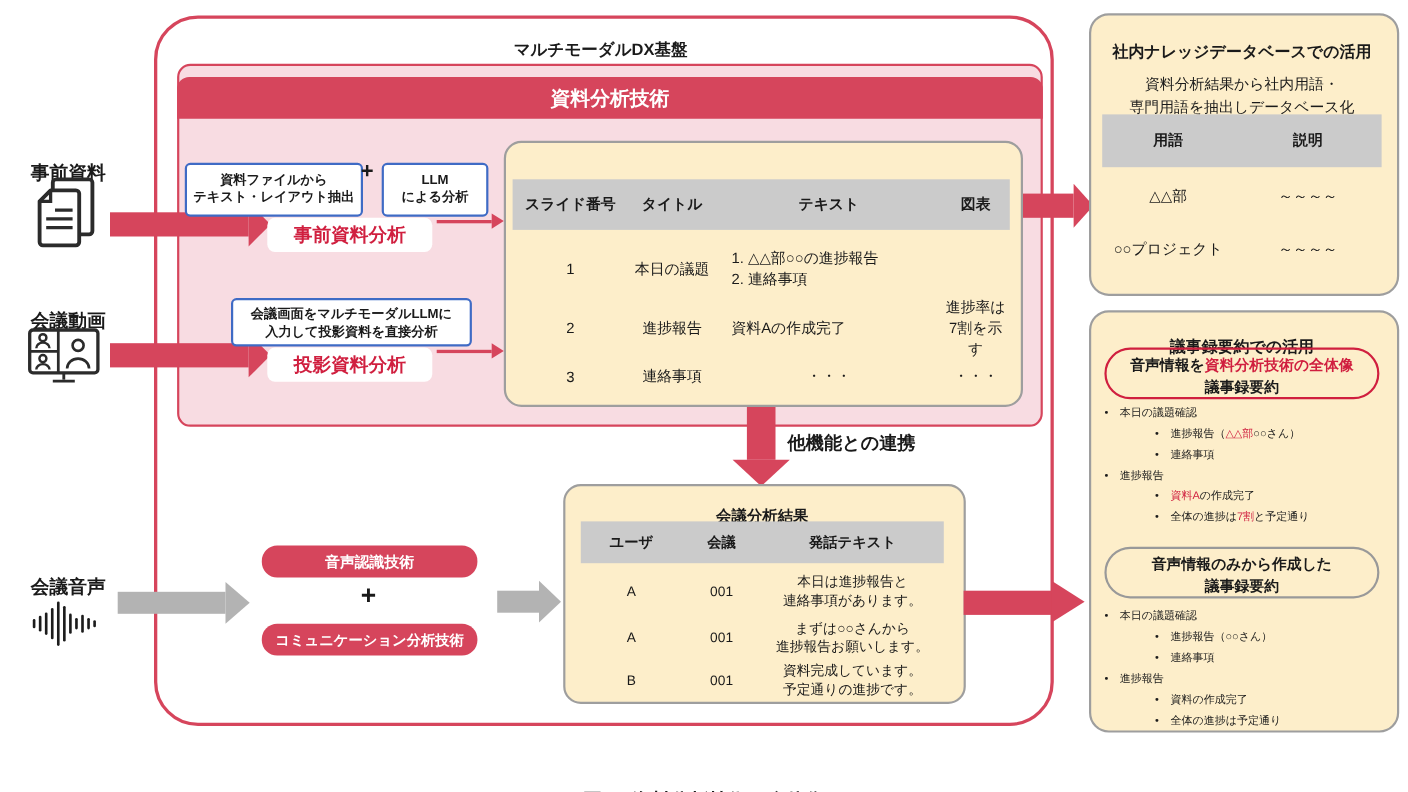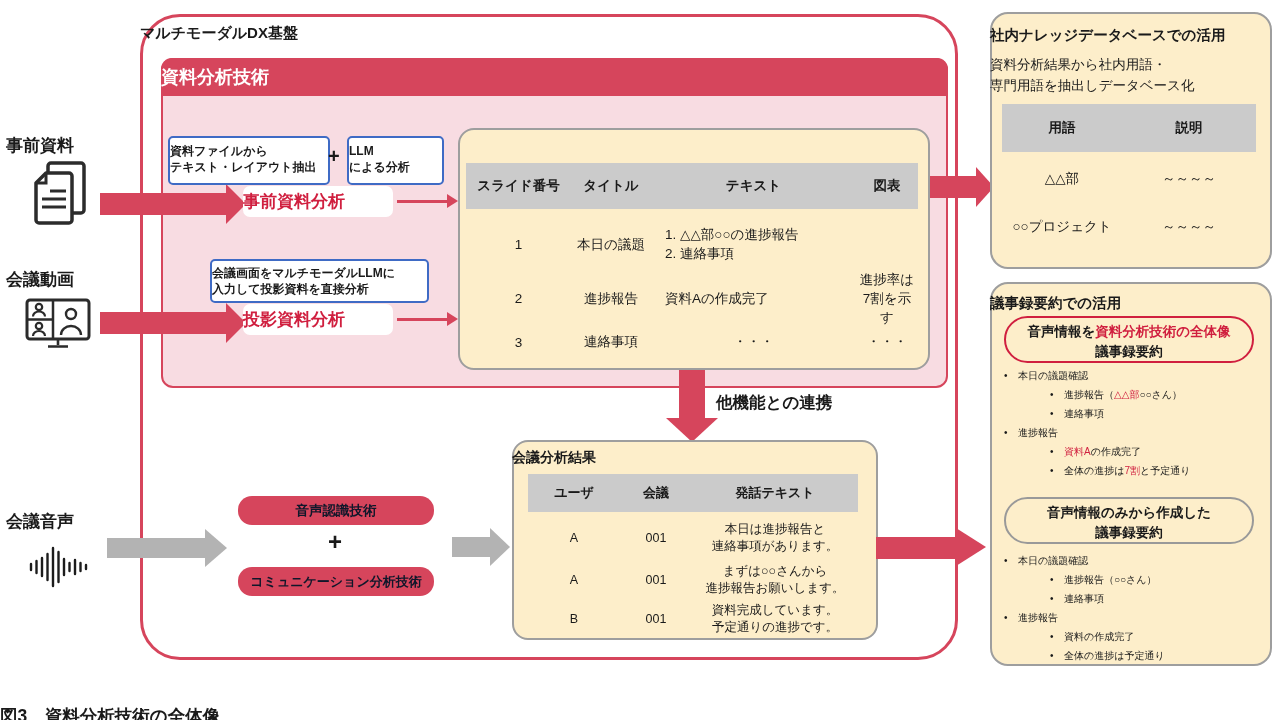--- a/index.html
+++ b/index.html
@@ -3,40 +3,40 @@
 <meta charset="utf-8">
 <style>
   :root{
     --accent-red:#d6455c; --deep-red:#d01f3f; --pink-bg:#f8dce2; --cream-bg:#fdeeca;
     --band-gray:#cbcbcb; --blue-border:#3f6bc5; --gray-arrow:#b3b3b3; --border-gray:#9e9e9e; --ink:#1a1a1a;
   }
   html,body{margin:0;padding:0;}
   body{font-family:"Liberation Sans","DejaVu Sans",sans-serif;color:var(--ink);}
   .canvas{position:relative;width:1280px;height:720px;background:#ffffff;overflow:hidden;}
   .abs{position:absolute;}
-  .ctr{}
+  .ctr{text-align:center;margin-top:12px;}
   .b{font-weight:bold;}
   .red{color:var(--deep-red);}
   .outer-box{left:140px;top:14px;width:812px;height:640px;border:3px solid var(--accent-red);border-radius:40px;background:#fff;}
   .outer-title{left:140px;top:24px;width:812px;font-size:15px;}
   .pink-box{left:161px;top:58px;width:783px;height:326px;background:var(--pink-bg);border:2px solid var(--accent-red);border-radius:12px;}
   .pink-header{left:161px;top:58px;width:787px;height:38px;background:var(--accent-red);border-radius:11px 11px 0 0;color:#fff;font-size:18px;line-height:38px;}
   .input-label{left:6px;width:112px;font-size:17px;}
   .shaft{background:var(--accent-red);}
   .gshaft{background:var(--gray-arrow);}
   .tri{width:0;height:0;border-style:solid;border-color:transparent;}
   .blue-box{background:#fff;border:2px solid var(--blue-border);border-radius:5px;font-size:12px;line-height:16px;font-weight:bold;}
   .white-label{background:#fff;border-radius:7px;color:var(--deep-red);font-size:17px;font-weight:bold;line-height:31px;}
   .thin-line{height:3px;background:var(--accent-red);}
   .cream-panel{background:var(--cream-bg);border:2px solid var(--border-gray);border-radius:18px;}
   .band{background:var(--band-gray);display:flex;}
   .band div{font-weight:bold;text-align:center;}
   .trow{display:flex;align-items:center;}
   .trow .cell{text-align:center;}
-  .pill{background:var(--accent-red);border-radius:14px;color:#0f172a;font-weight:bold;text-align:center;}
+  .pill{background:var(--accent-red);border-radius:14px;color:#ffffff;font-weight:bold;text-align:center;}
   .capsule{border-radius:24px;text-align:center;font-weight:bold;font-size:13.5px;line-height:20px;padding-top:4px;box-sizing:border-box;}
   .bullet{position:relative;padding-left:20px;font-size:10px;line-height:19px;}
   .bullet::before{content:"\2022";position:absolute;left:6px;}
   .bullet.lvl2{padding-left:66px;}
   .bullet.lvl2::before{left:52px;}
   svg{display:block;}
 </style>
 </head>
 <body>
 

